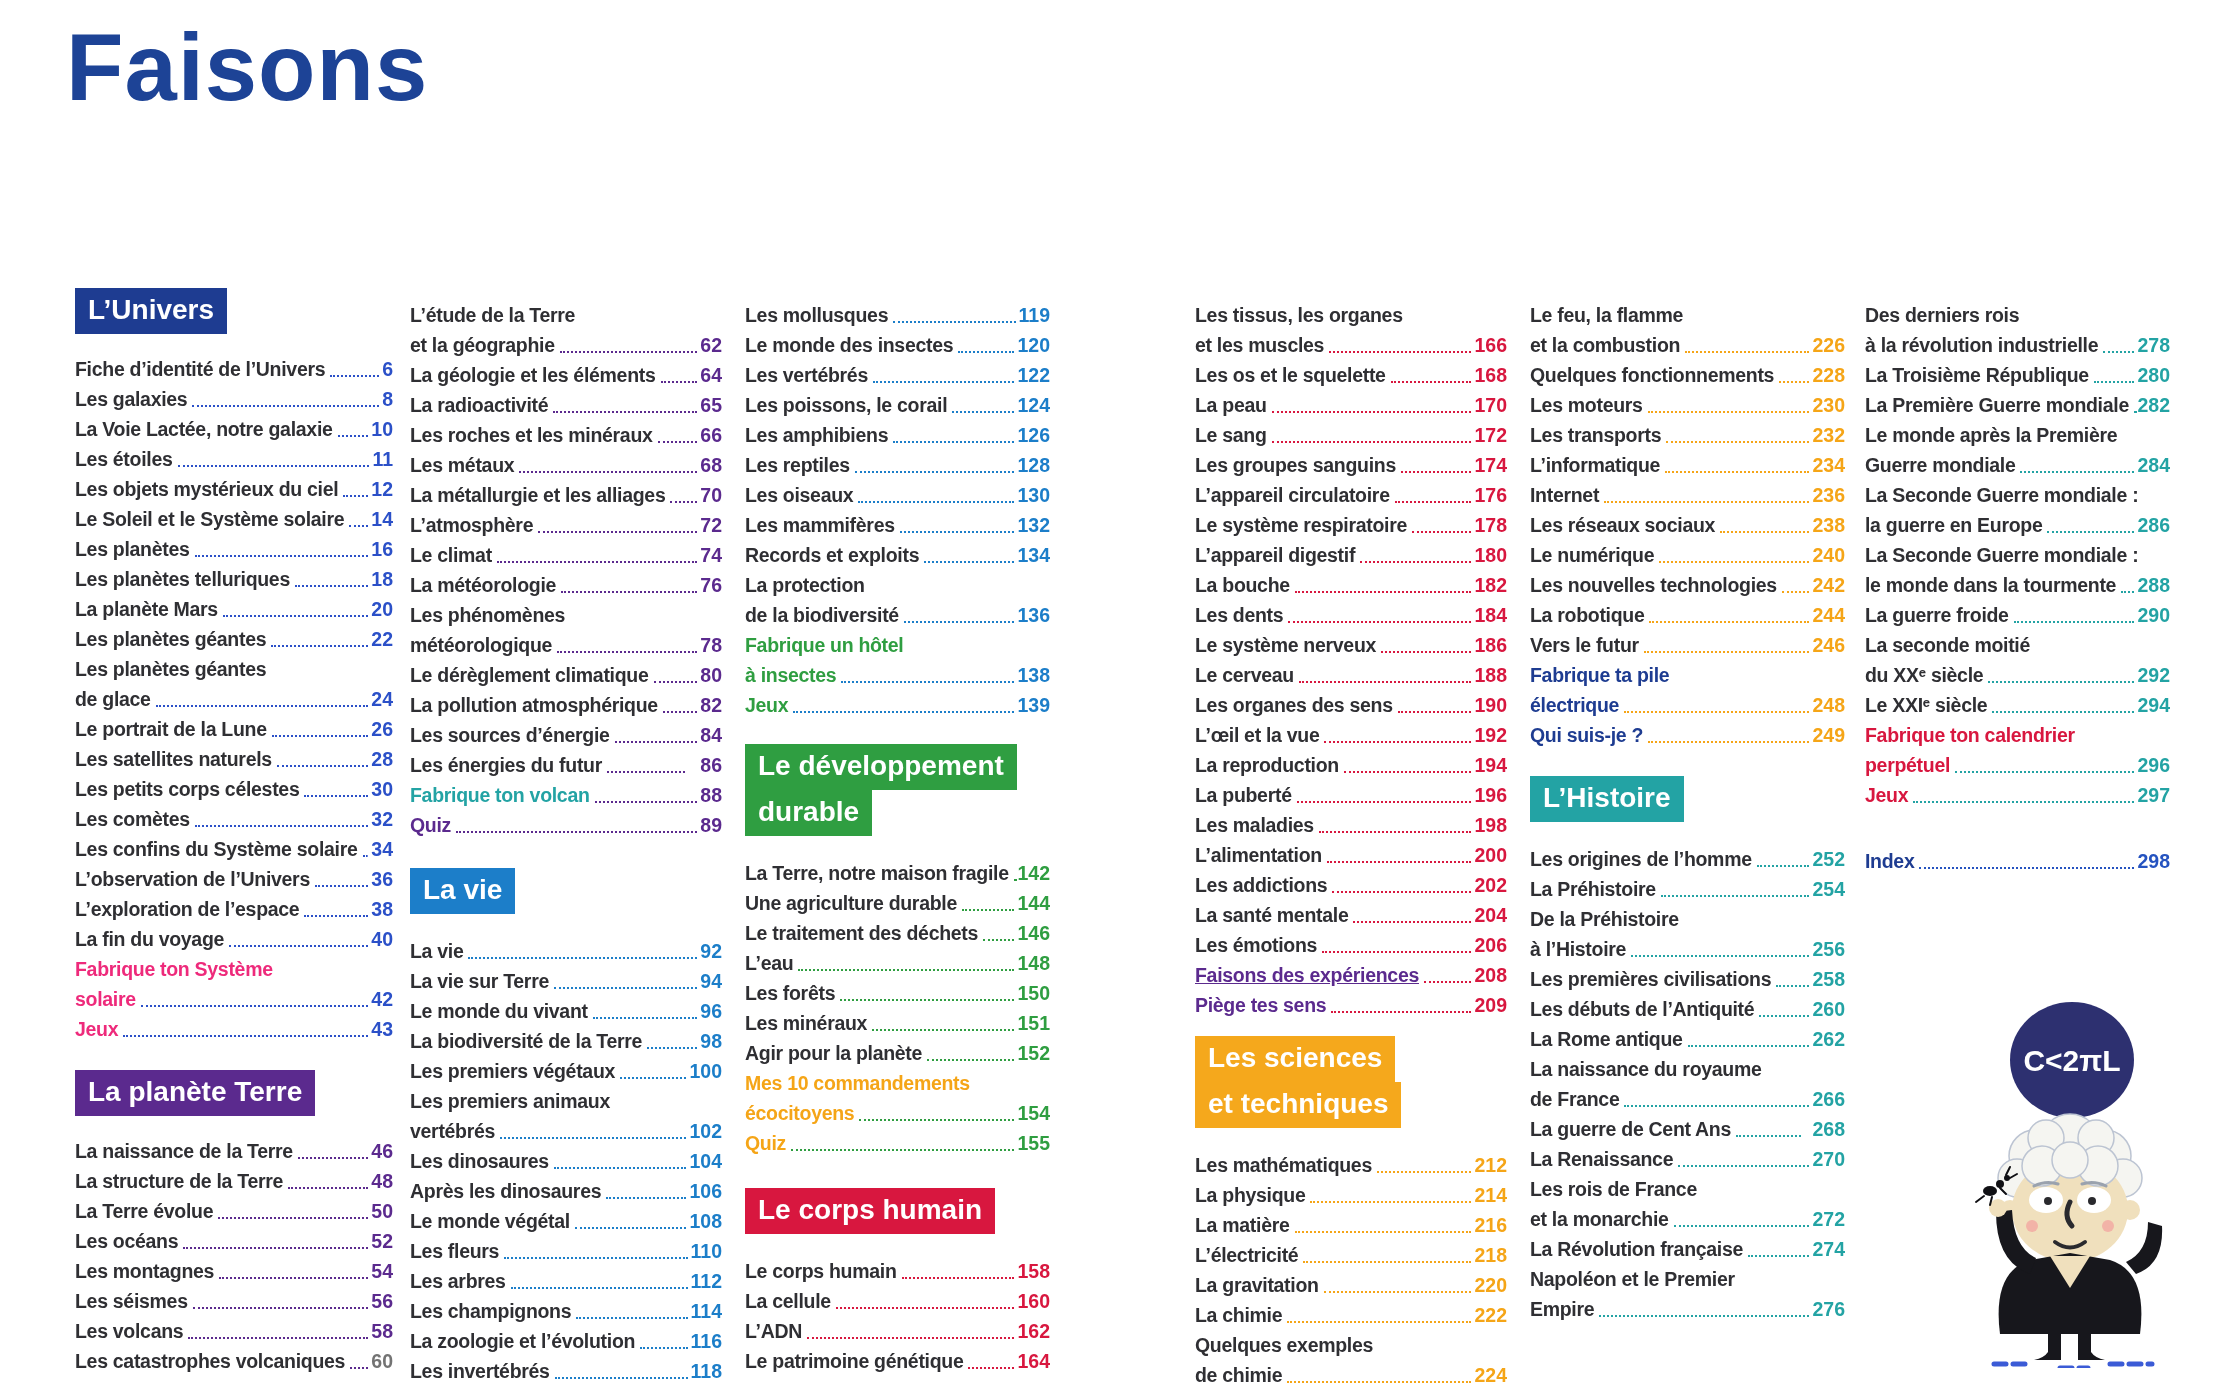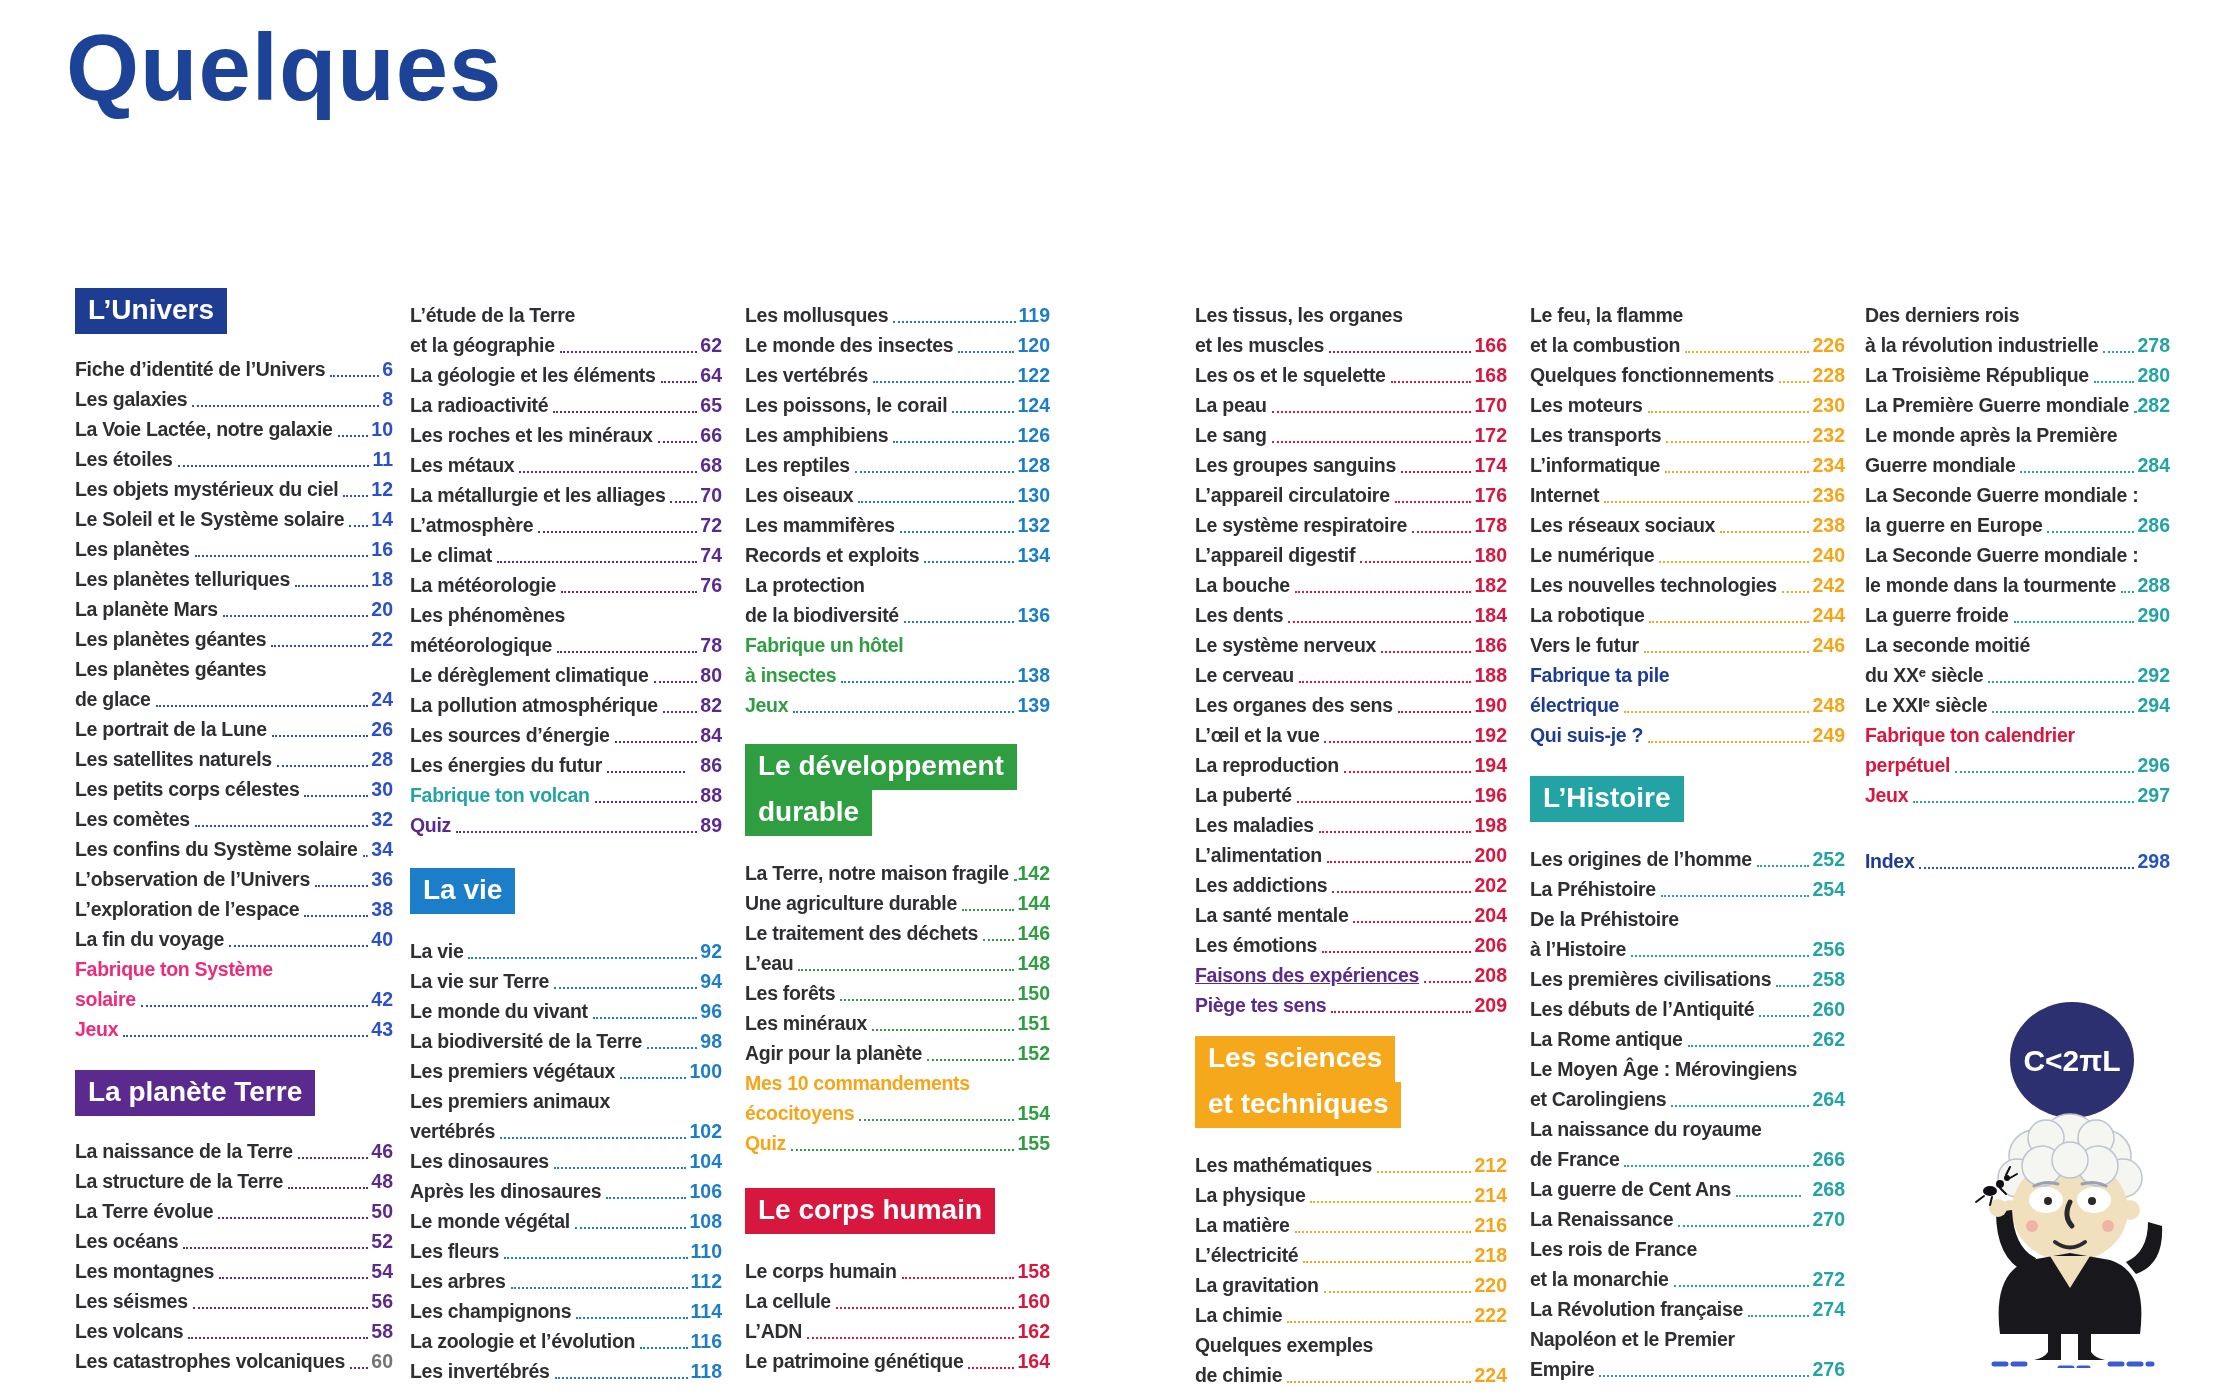--- a/index.html
+++ b/index.html
@@ -17,21 +17,21 @@
   .t{font-weight:bold;font-size:19.5px;line-height:30px;color:#2f2f33;
      letter-spacing:-0.3px;white-space:nowrap;}
   .leader{flex:1 1 auto;min-width:0;border-bottom:2px dotted #888;margin:0 3px 7px 5px;}
   .num{font-weight:bold;font-size:19.5px;line-height:30px;white-space:nowrap;}
   #illustration{position:absolute;left:1942px;top:998px;width:252px;height:370px;}
 </style>
 </head>
 <body>
 
 <div id="page">
-  <h1 id="page-title">Quelques</h1>
+  <h1 id="page-title">Faisons</h1>
 
   <div id="columns">
       <div class="column" style="left: 75px; top: 288px; width: 318px;">
         <div class="sec-h">
           <span class="sec-h-line" style="background: rgb(30, 60, 145);">L’Univers</span>
         </div>
         <div class="gap" style="height: 20px;"></div>
         <div class="entries">
           <div class="entry">
             <div class="line">
@@ -1054,30 +1054,20 @@
               <span class="t">Les débuts de l’Antiquité</span>
               <span class="leader" style="border-bottom-color: rgb(35, 163, 164);"></span>
               <span class="num" style="color: rgb(35, 163, 164);">260</span>
             </div>
           </div>
           <div class="entry">
             <div class="line">
               <span class="t">La Rome antique</span>
               <span class="leader" style="border-bottom-color: rgb(35, 163, 164);"></span>
               <span class="num" style="color: rgb(35, 163, 164);">262</span>
-            </div>
-          </div>
-          <div class="entry">
-            <div class="line">
-              <span class="t">Le Moyen Âge : Mérovingiens</span>
-            </div>
-            <div class="line">
-              <span class="t">et Carolingiens</span>
-              <span class="leader" style="border-bottom-color: rgb(35, 163, 164);"></span>
-              <span class="num" style="color: rgb(35, 163, 164);">264</span>
             </div>
           </div>
           <div class="entry">
             <div class="line">
               <span class="t">La naissance du royaume</span>
             </div>
             <div class="line">
               <span class="t">de France</span>
               <span class="leader" style="border-bottom-color: rgb(35, 163, 164);"></span>
               <span class="num" style="color: rgb(35, 163, 164);">266</span>

